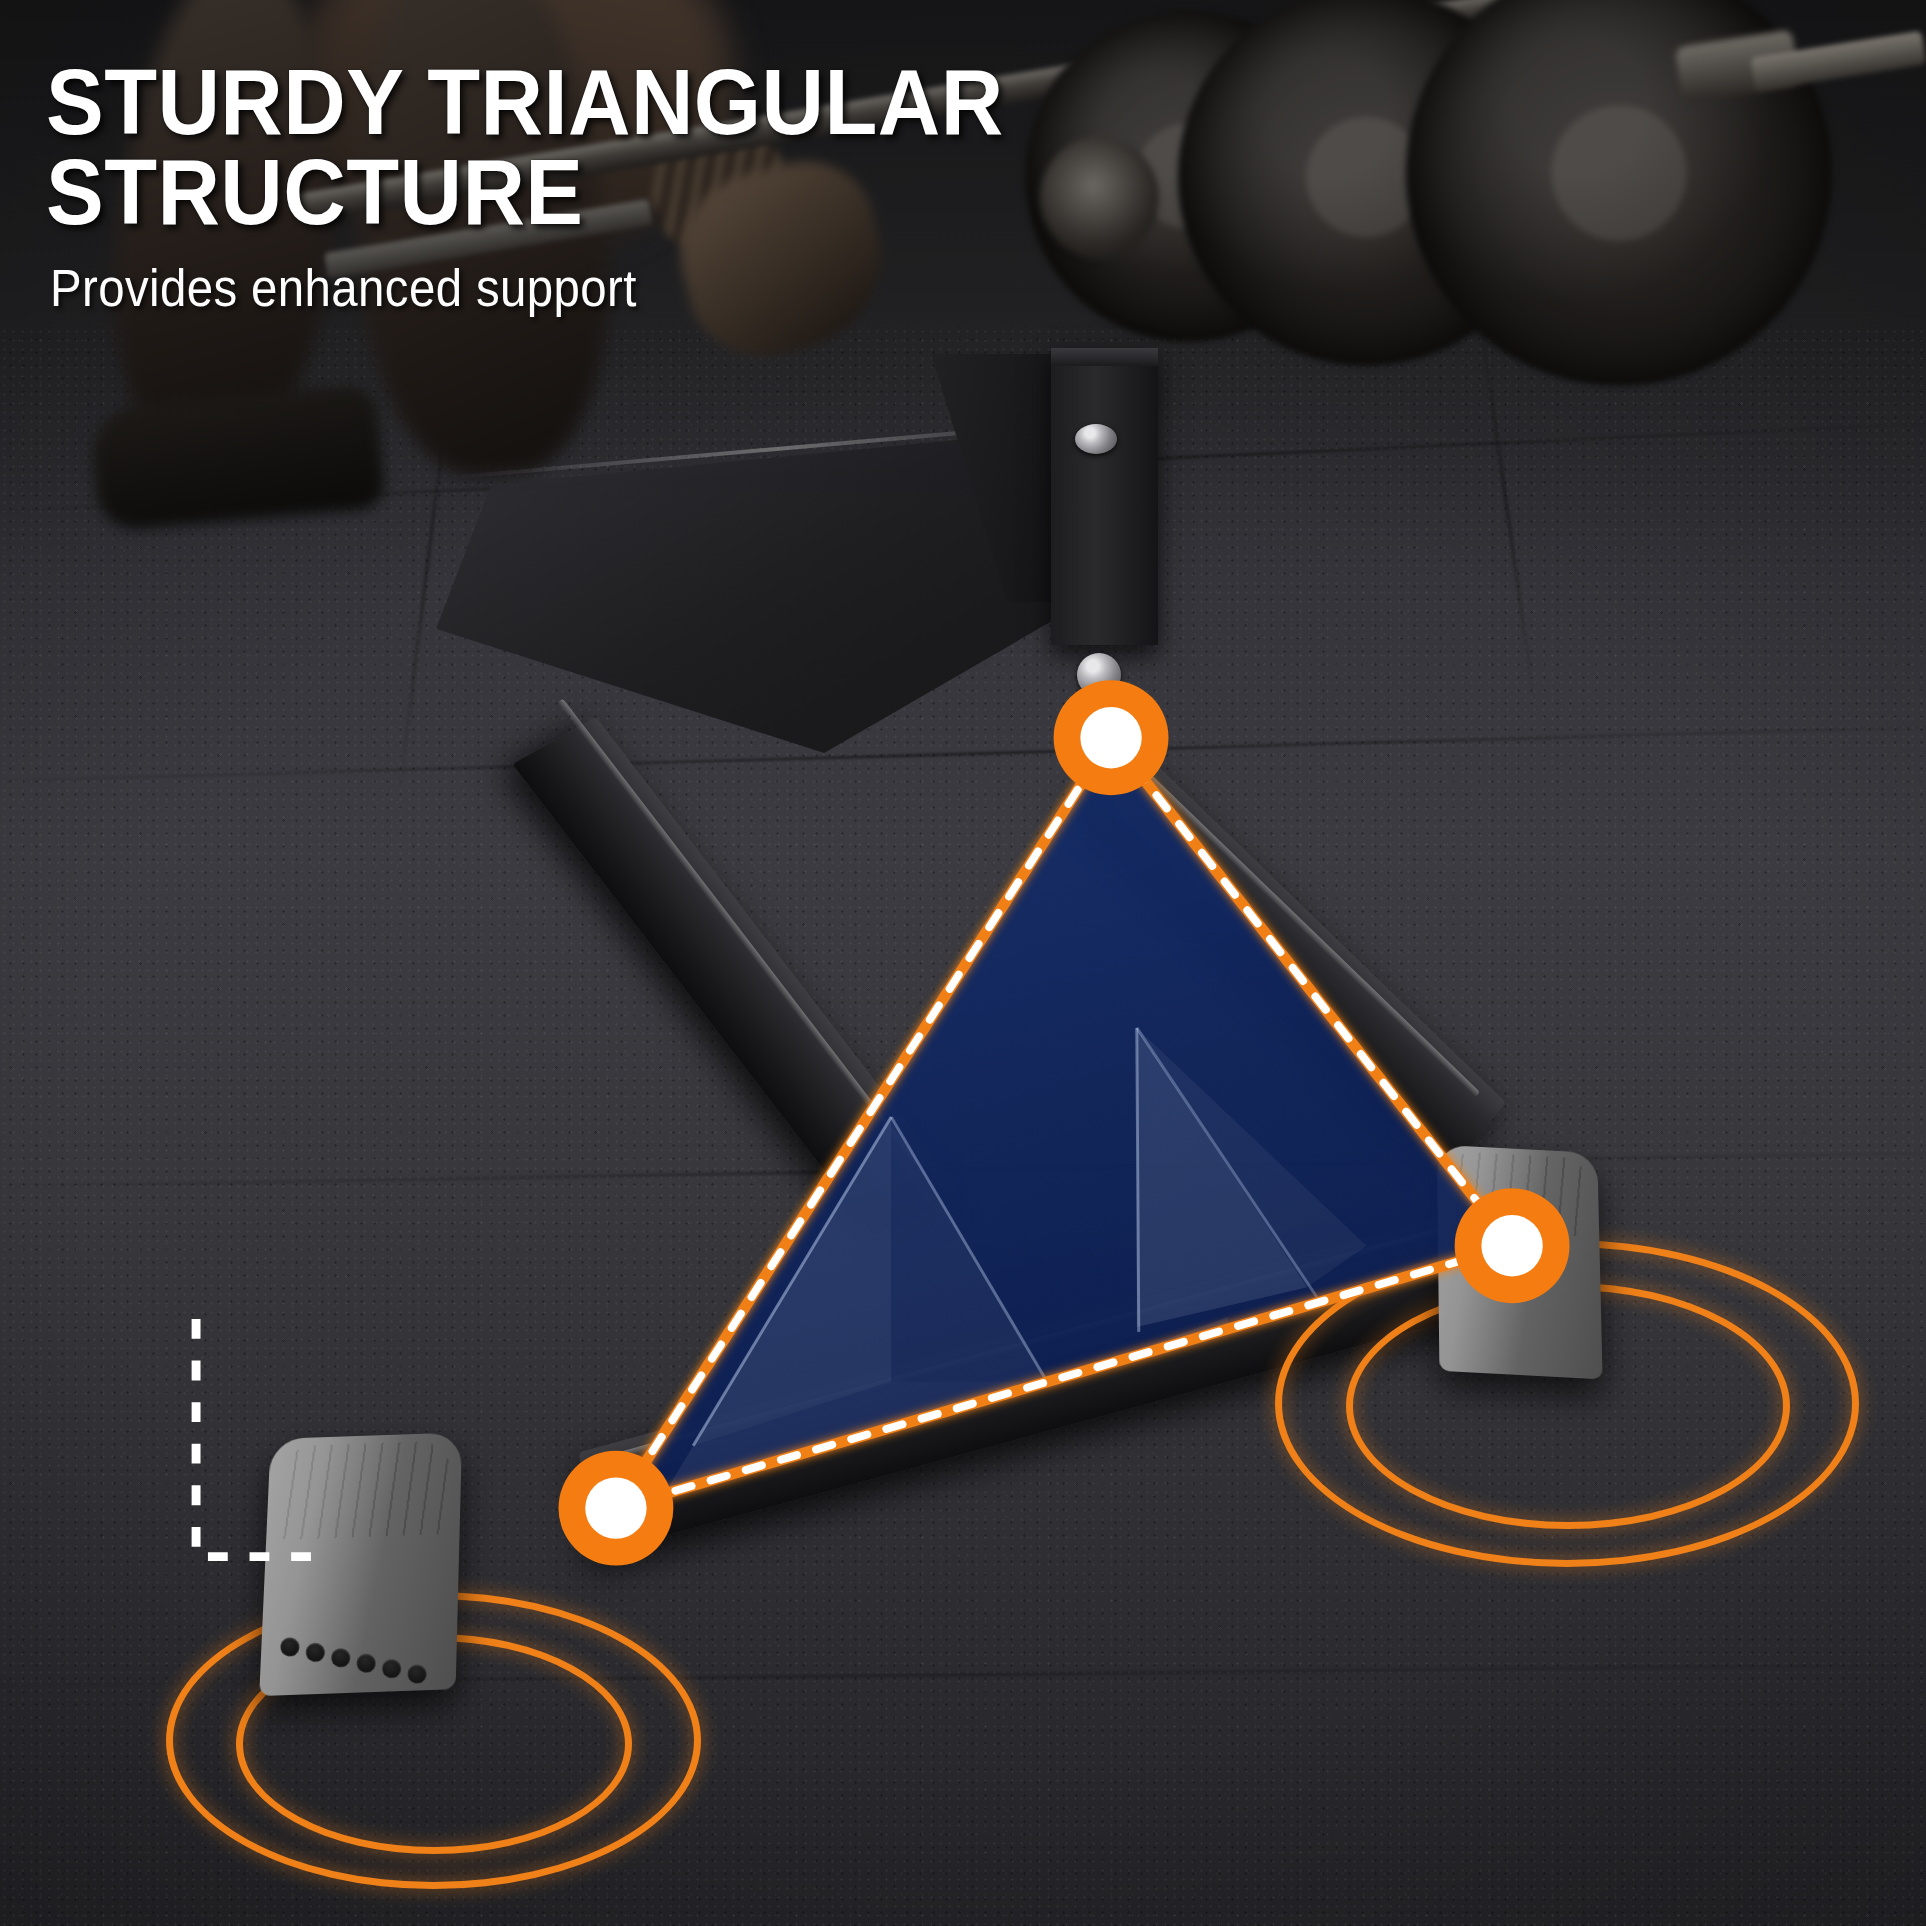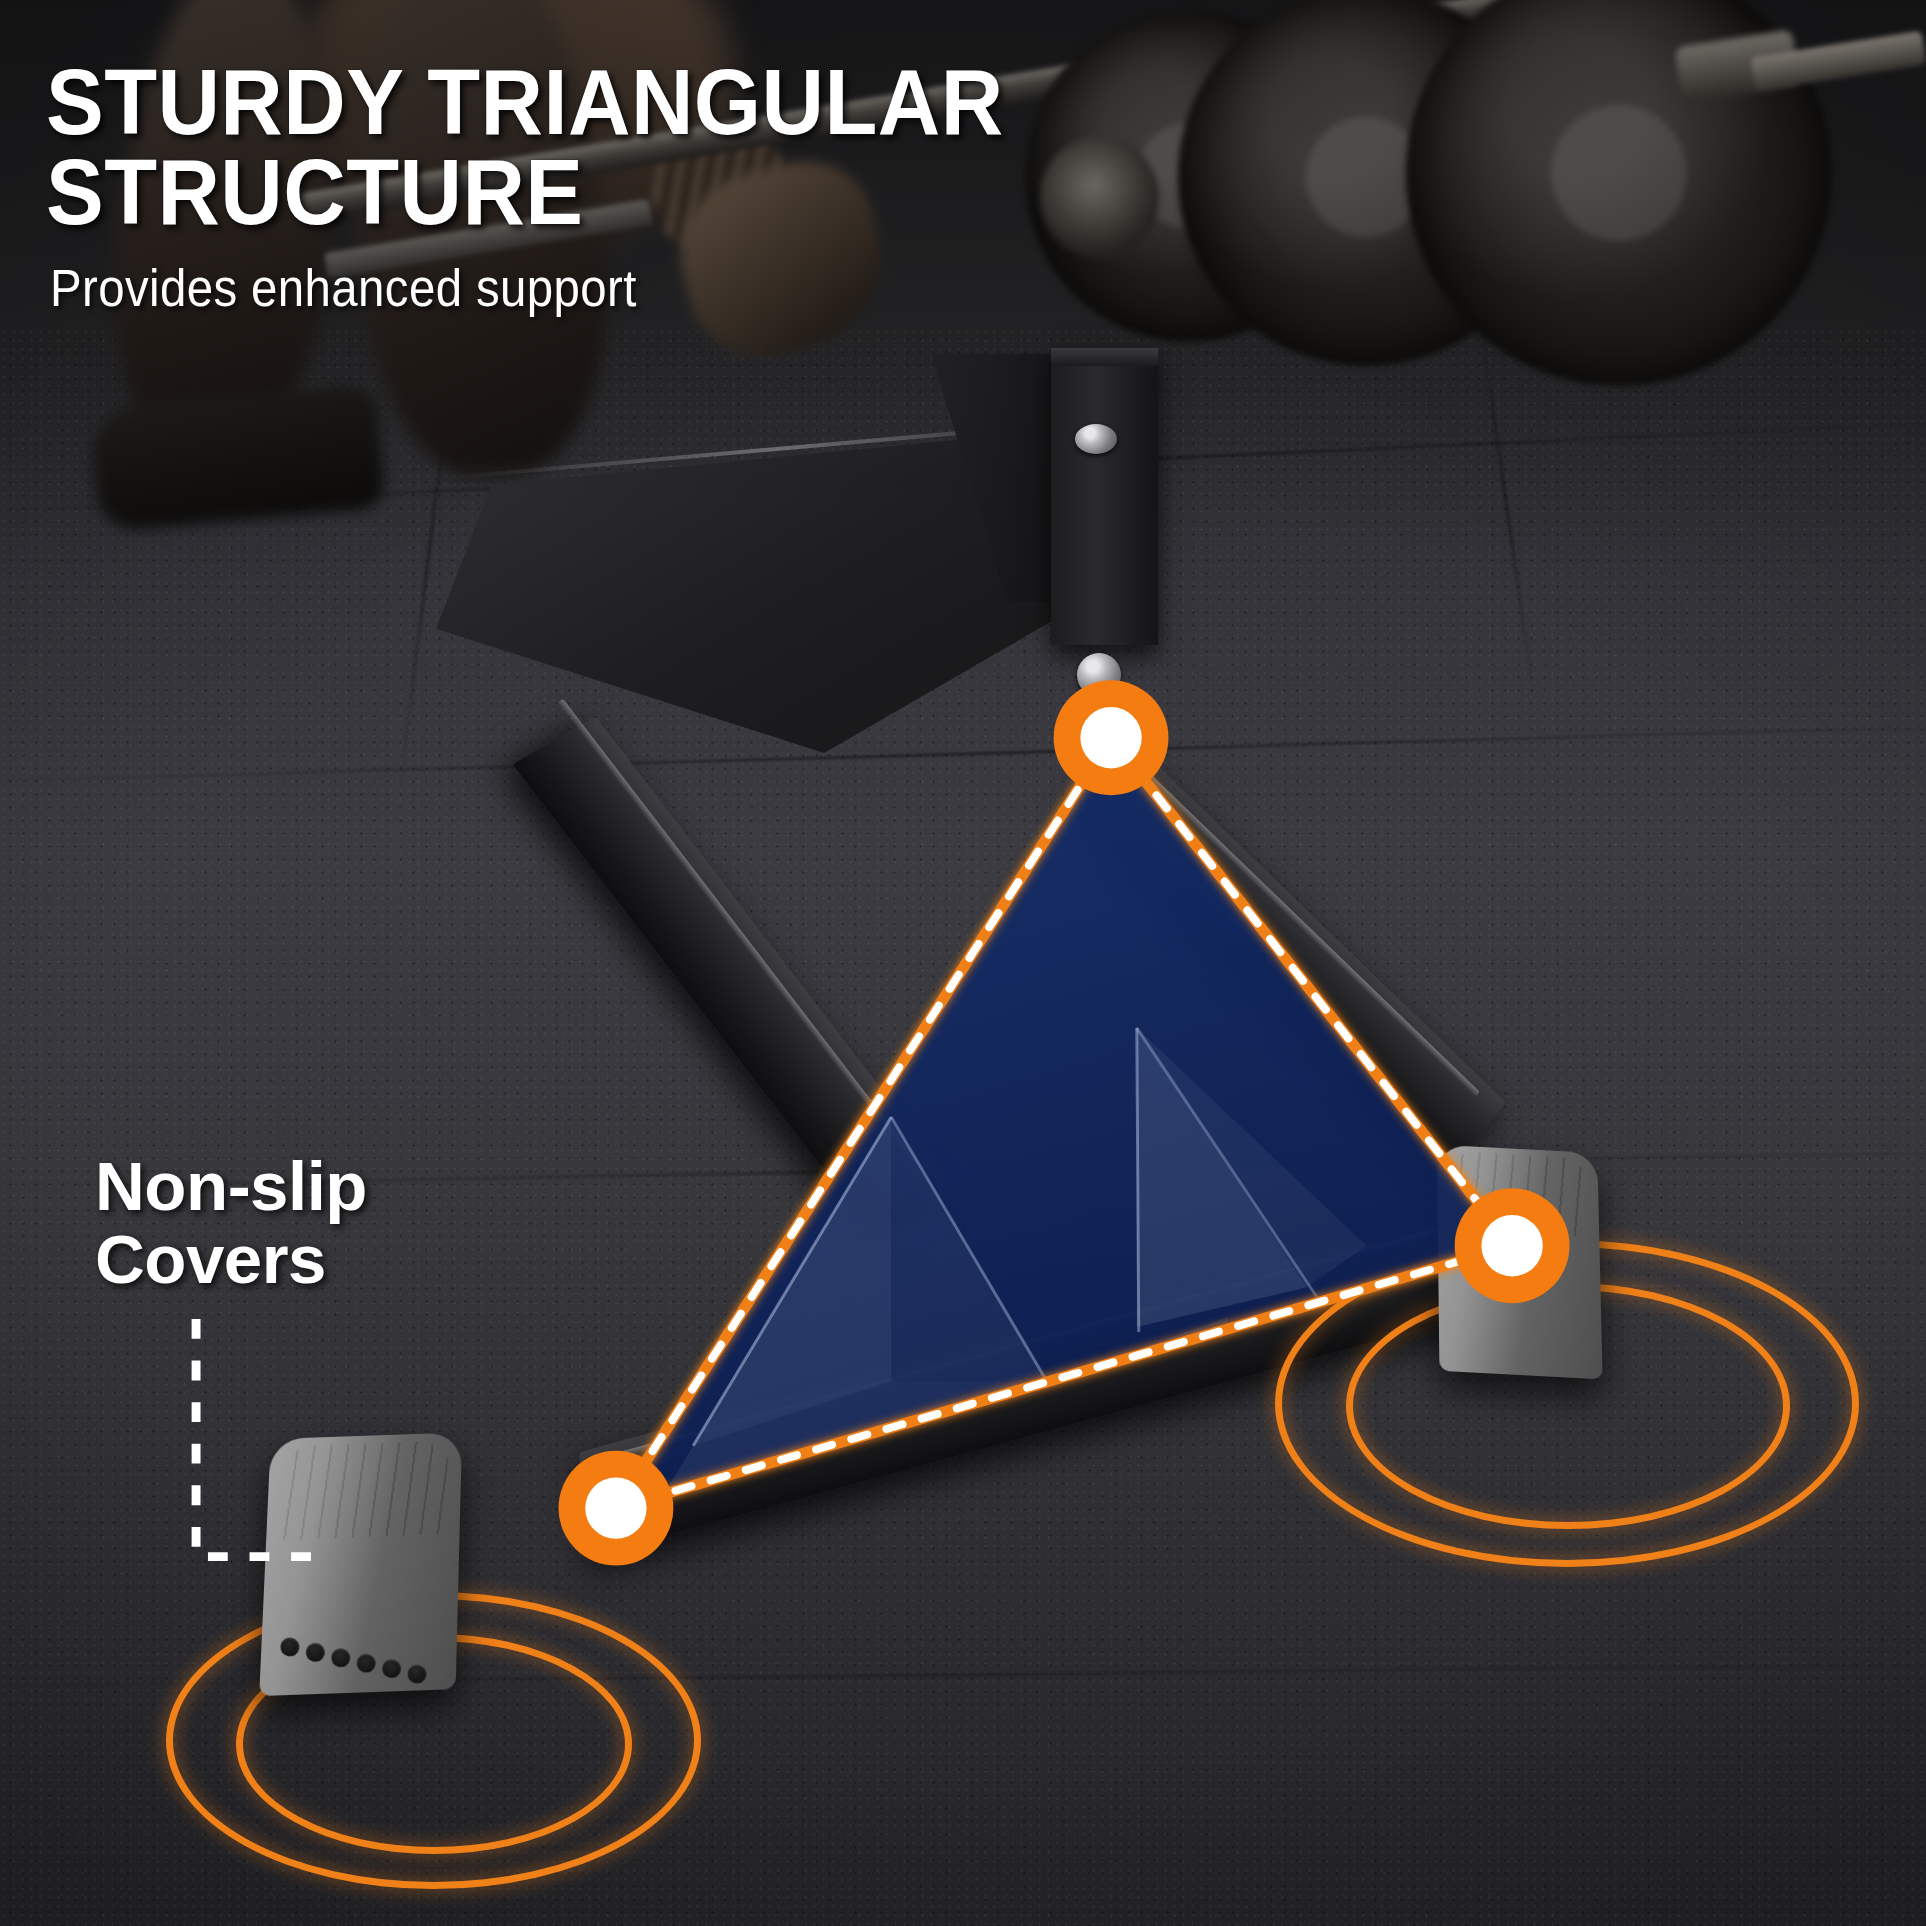--- a/index.html
+++ b/index.html
@@ -418,17 +418,15 @@
 
   <svg class="leader" width="1927" height="1927" viewBox="0 0 1946 1946">
     <polyline points="198,1332 198,1572 330,1572" fill="none" stroke="#FFFFFF" stroke-width="9" stroke-dasharray="20 22" stroke-linecap="butt"></polyline>
   </svg>
 
   <div class="headline">STURDY TRIANGULAR
 STRUCTURE</div>
 
   <div class="subhead">Provides enhanced support</div>
 
-  <div class="callout">Non-slip
-Covers</div>
 
 </div>
 
 
 </body></html>

